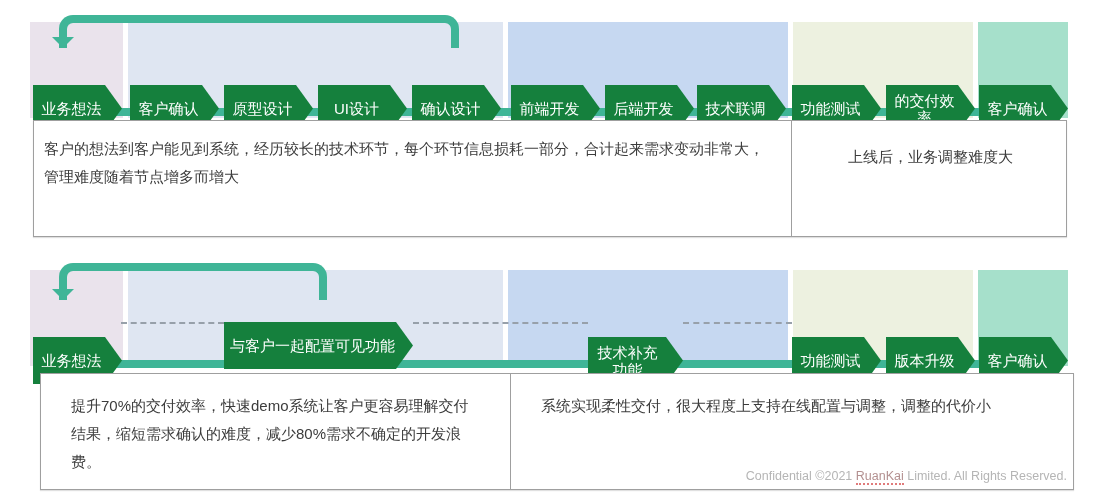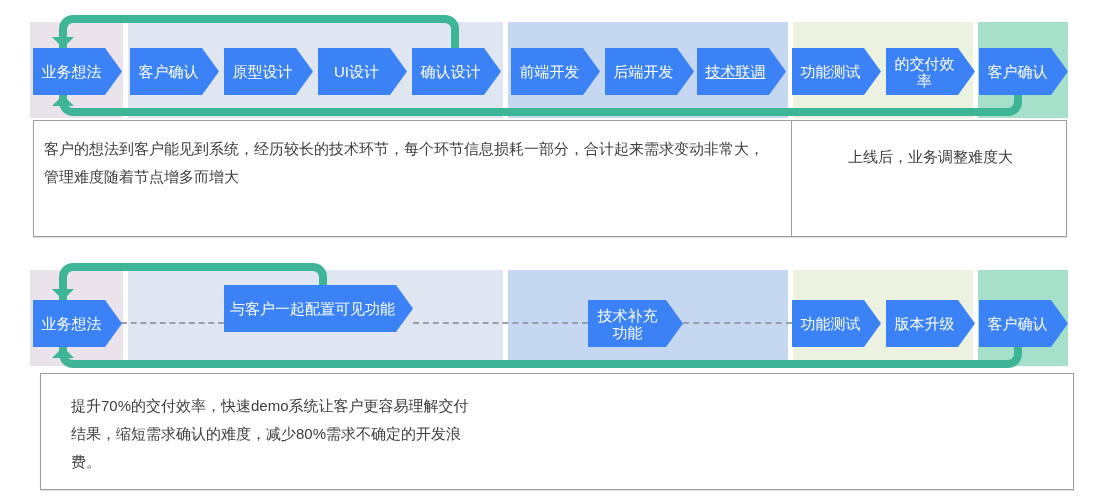--- a/index.html
+++ b/index.html
@@ -16,24 +16,24 @@
 
   
   .loop{position:absolute;border:8px solid #3fb597;box-sizing:border-box;}
   .loop-top{border-bottom:none;border-radius:14px 14px 0 0;}
   .loop-bottom{border-top:none;border-radius:0 0 14px 14px;}
   .ah{position:absolute;width:0;height:0;border-left:11px solid transparent;border-right:11px solid transparent;}
   .ah-down{border-top:11px solid #3fb597;}
   .ah-up{border-bottom:11px solid #3fb597;}
 
   
-  .arrow{position:absolute;height:47px;background:#3b82f6;color:#ffffff;font-size:15px;
+  .arrow{position:absolute;height:47px;background:#15803d;color:#ffffff;font-size:15px;
          display:flex;align-items:center;justify-content:center;text-align:center;
          line-height:17px;box-sizing:border-box;padding:0 14px 0 2px;
-         clip-path:polygon(0 0, calc(100% - 17px) 0, 100% 50%, calc(100% - 17px) 100%, 0 100%);}
+         clip-path:polygon(0 0, calc(100% - 17px) 0, 100% 50%, calc(100% - 17px) 100%, 0 100%);margin-top:37px;}
   .arrow-wrap{padding:0 24px 0 8px;}
 
   
   .dash{position:absolute;border-top:2px dashed #97a0aa;height:0;}
 
   
   .notebox{position:absolute;display:flex;background:#ffffff;border:1px solid #9f9f9f;
            box-sizing:border-box;box-shadow:0 1px 1px rgba(0,0,0,0.12);}
   .cell{box-sizing:border-box;position:relative;color:#3c3c3c;font-size:15px;line-height:28px;}
   .cell + .cell{border-left:1px solid #9f9f9f;}
@@ -57,21 +57,21 @@
   <div class="loop loop-bottom" style="left:59px;top:95px;width:963px;height:21px;"></div>
   <div class="ah ah-up" style="left:52px;top:95px;"></div>
 
   <div class="arrow" style="left:33px;top:48px;width:89px;">业务想法</div>
   <div class="arrow" style="left:130px;top:48px;width:89px;">客户确认</div>
   <div class="arrow" style="left:224px;top:48px;width:89px;">原型设计</div>
   <div class="arrow" style="left:318px;top:48px;width:89px;">UI设计</div>
   <div class="arrow" style="left:412px;top:48px;width:89px;">确认设计</div>
   <div class="arrow" style="left:511px;top:48px;width:89px;">前端开发</div>
   <div class="arrow" style="left:605px;top:48px;width:89px;">后端开发</div>
-  <div class="arrow" style="left:697px;top:48px;width:89px;text-decoration:underline;">技术联调</div>
+  <div class="arrow" style="left:697px;top:48px;width:89px;">技术联调</div>
   <div class="arrow" style="left:792px;top:48px;width:89px;">功能测试</div>
   <div class="arrow" style="left:886px;top:48px;width:89px;">的交付效率</div>
   <div class="arrow" style="left:979px;top:48px;width:89px;">客户确认</div>
 
   <div class="notebox" style="left:33px;top:120px;width:1034px;height:117px;">
     <div class="cell" style="width:757px;padding:14px 20px 8px 10px;">
       <span>客户的想法到客户能见到系统，经历较长的技术环节，每个环节信息损耗一部分，合计起来需求变动非常大，管理难度随着节点增多而增大</span>
     </div>
     <div class="cell" style="flex:1;padding:22px 10px 0 56px;">
       <span>上线后，业务调整难度大</span>
@@ -97,15 +97,21 @@
   <div class="arrow" style="left:224px;top:285px;width:189px;">与客户一起配置可见功能</div>
   <div class="arrow arrow-wrap" style="left:588px;top:300px;width:95px;">技术补充功能</div>
   <div class="arrow" style="left:792px;top:300px;width:89px;">功能测试</div>
   <div class="arrow" style="left:886px;top:300px;width:89px;">版本升级</div>
   <div class="arrow" style="left:979px;top:300px;width:89px;">客户确认</div>
 
   <div class="notebox" style="left:40px;top:373px;width:1034px;height:117px;">
     <div class="cell" style="width:469px;padding:18px 30px 0 30px;">
       <span>提升70%的交付效率，快速demo系统让客户更容易理解交付结果，缩短需求确认的难度，减少80%需求不确定的开发浪费。</span>
     </div>
+    <div class="cell" style="flex:1;padding:18px 10px 0 30px;">
+      <span>系统实现柔性交付，很大程度上支持在线配置与调整，调整的代价小</span>
+      <div class="footer">
+        <span>Confidential ©2021 </span><span class="brand">RuanKai</span><span> Limited. All Rights Reserved.</span>
+      </div>
+    </div>
   </div>
 
 </div>
 
 </body></html>

